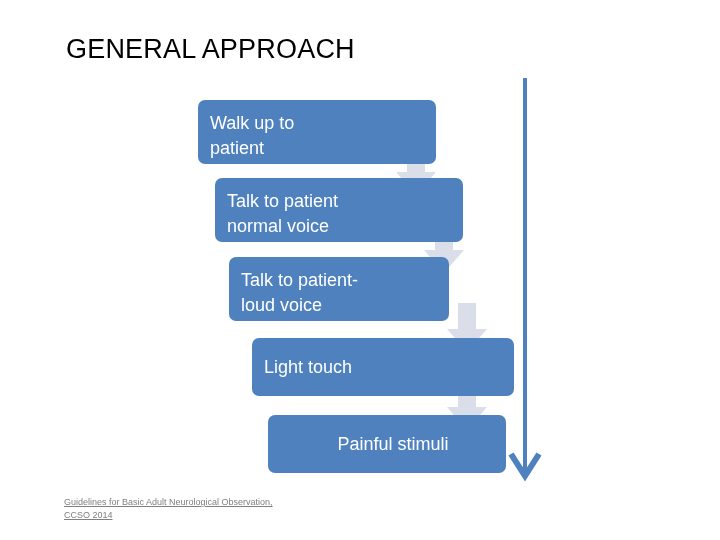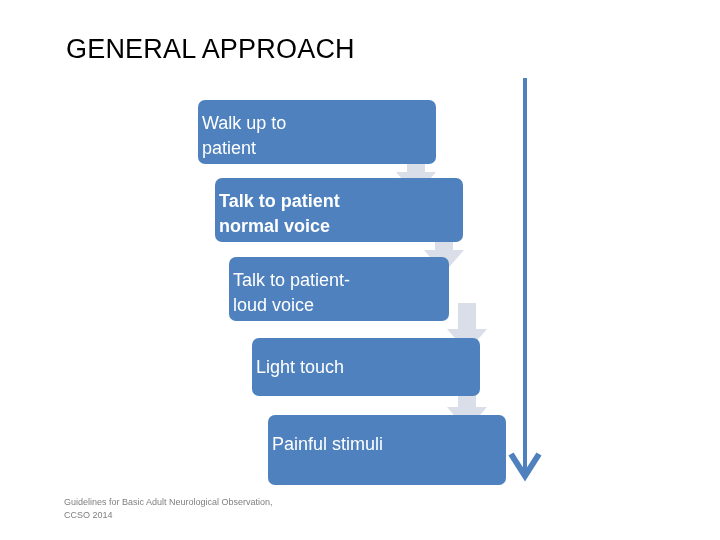--- a/index.html
+++ b/index.html
@@ -38,21 +38,21 @@
 
   
   .flow-box {
     position: absolute;
     background: #4E81BD;
     border-radius: 7px;
     box-sizing: border-box;
     color: #FFFFFF;
     font-size: 18px;
     line-height: 25px;
-    padding: 11px 0 0 4px;
+    padding: 11px 0 0 12px;
     z-index: 3;
   }
   .flow-box.single-line {
     padding-top: 17px;
   }
   .flow-box .box-text {
     display: block;
     white-space: pre-line;
   }
 
@@ -84,20 +84,21 @@
   
   #footer-credit {
     position: absolute;
     left: 24px;
     top: 496px;
     width: 330px;
     font-size: 9px;
     line-height: 13px;
     color: #808080;
     white-space: pre-line;
+    text-decoration: underline;
   }
 </style>
 </head>
 <body>
 
 <div id="slide">
 
   <div id="page-title">GENERAL APPROACH</div>
 
   <div class="step-arrow" style="left:355px; top:146px; width:42px; height:50px;">
@@ -122,35 +123,35 @@
     <svg width="42" height="50" viewBox="0 0 42 50" xmlns="http://www.w3.org/2000/svg">
       <polygon points="12,0 30,0 30,26 41,26 21,49 1,26 12,26" fill="#D9DEE8"></polygon>
     </svg>
   </div>
 
   <div class="flow-box" style="left:158px; top:100px; width:238px; height:64px;">
     <span class="box-text">Walk up to
 patient</span>
   </div>
 
-  <div class="flow-box" style="left:175px; top:178px; width:248px; height:64px;font-weight:bold;">
+  <div class="flow-box" style="left:175px; top:178px; width:248px; height:64px;">
     <span class="box-text">Talk to patient
 normal voice</span>
   </div>
 
   <div class="flow-box" style="left:189px; top:257px; width:220px; height:64px;">
     <span class="box-text">Talk to patient-
 loud voice</span>
   </div>
 
-  <div class="flow-box single-line" style="left:212px; top:338px; width:228px; height:58px;">
+  <div class="flow-box single-line" style="left:212px; top:338px; width:262px; height:58px;">
     <span class="box-text">Light touch</span>
   </div>
 
-  <div class="flow-box single-line" style="left:228px; top:415px; width:238px; height:70px;">
+  <div class="flow-box single-line" style="left:228px; top:415px; width:238px; height:58px;text-align:center;">
     <span class="box-text">Painful stimuli</span>
   </div>
 
   <div id="continuum-arrow">
     <svg width="46" height="414" viewBox="0 0 46 414" xmlns="http://www.w3.org/2000/svg">
       <line x1="23" y1="2" x2="23" y2="396" stroke="#4E81BD" stroke-width="4"></line>
       <polyline points="9,378 23,400 37,378" fill="none" stroke="#4E81BD" stroke-width="6" stroke-linecap="butt" stroke-linejoin="miter"></polyline>
     </svg>
   </div>
 

